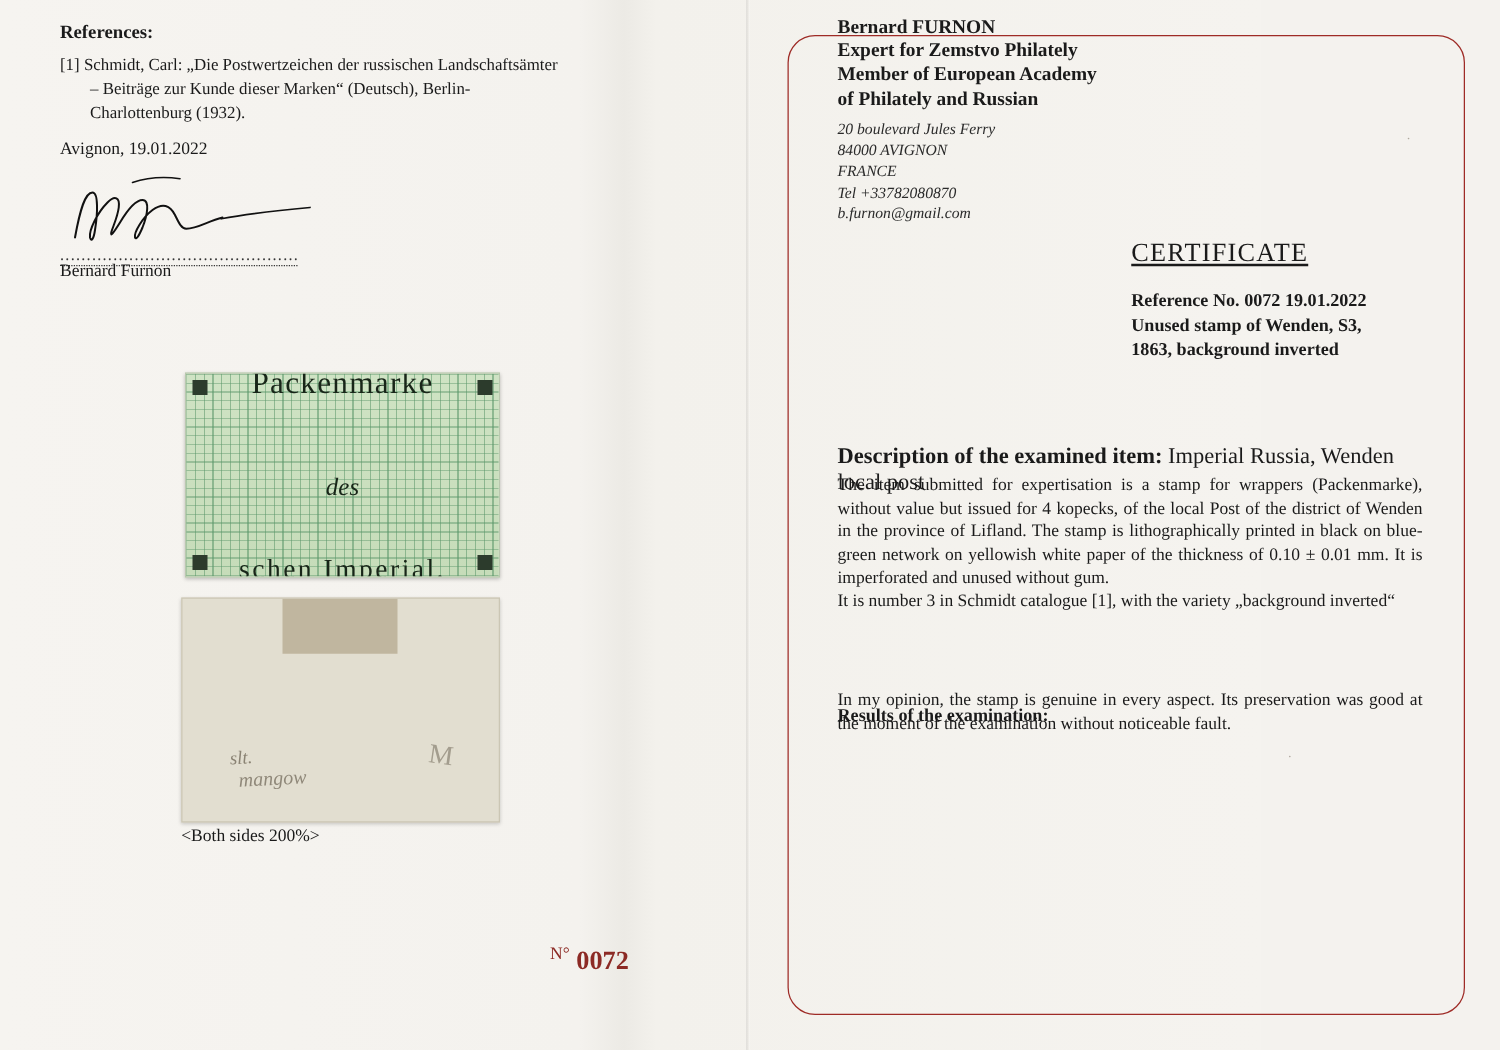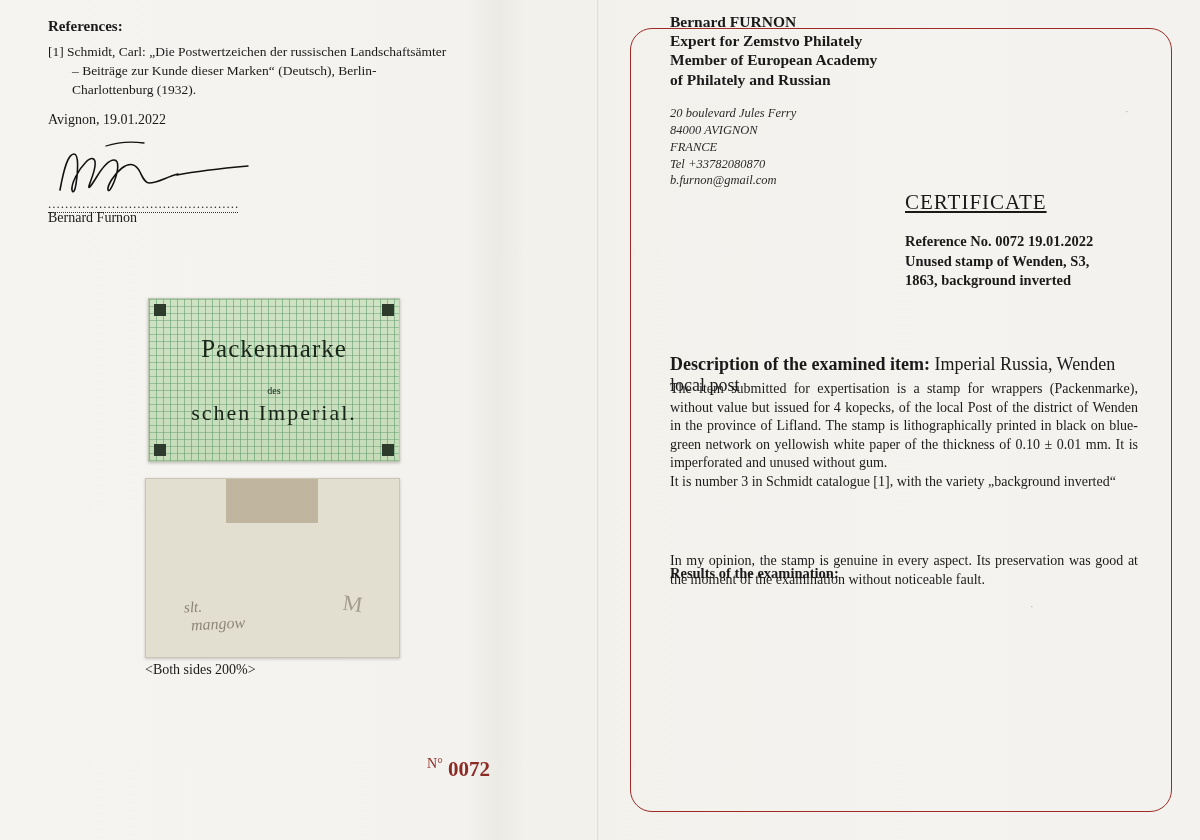--- a/index.html
+++ b/index.html
@@ -114,23 +114,24 @@
   .stamp-text {
     position: absolute;
     inset: 0;
     display: flex;
     flex-direction: column;
     align-items: center;
     justify-content: center;
     color: #182518;
     text-align: center;
     font-family: "Liberation Serif", serif;
+    gap: 36px;
   }
   .st-l1 { font-size: 25px; letter-spacing: 1px; margin-bottom: 2px; }
-  .st-l2 { font-size: 10px; margin-bottom: 4px; margin-top: 20px; }
+  .st-l2 { font-size: 20px; font-style: italic; margin-bottom: 4px; margin-top: 20px; }
   .st-l3 { font-size: 26px; font-weight: bold; letter-spacing: 3px; margin-bottom: 4px; }
   .st-l4 { font-size: 22px; letter-spacing: 2px; }
 
   .stamp-back {
     position: absolute;
     left: 145px; top: 478px;
     width: 253px; height: 178px;
     background: #e2ded0;
     border: 1px solid #cbc6b4;
     box-shadow: 0 1px 3px rgba(0,0,0,0.2);
@@ -178,20 +179,21 @@
     font-size: 14px;
   }
   .left-number {
     position: absolute;
     left: 0; top: 756px;
     width: 490px;
     text-align: right;
     color: #8c2a25;
     font-size: 21px;
     font-weight: bold;
+    padding-left: 13px;
   }
   .left-number .sup {
     font-size: 14px;
     vertical-align: super;
     font-weight: normal;
   }
 
   
   .right {
     position: absolute;
@@ -210,21 +212,21 @@
     position: absolute;
     left: 70px; top: 12px;
     width: 330px;
   }
   .lh-line {
     font-weight: bold;
     font-size: 15.5px;
     line-height: 1.24;
   }
   .lh-addr {
-    margin-top: 16px;
+    margin-top: 6px;
     font-size: 12.5px;
     font-style: italic;
     line-height: 1.35;
     color: #2a2a2a;
   }
   .cert-title {
     position: absolute;
     left: 305px; top: 190px;
     font-size: 21px;
     font-weight: normal;

